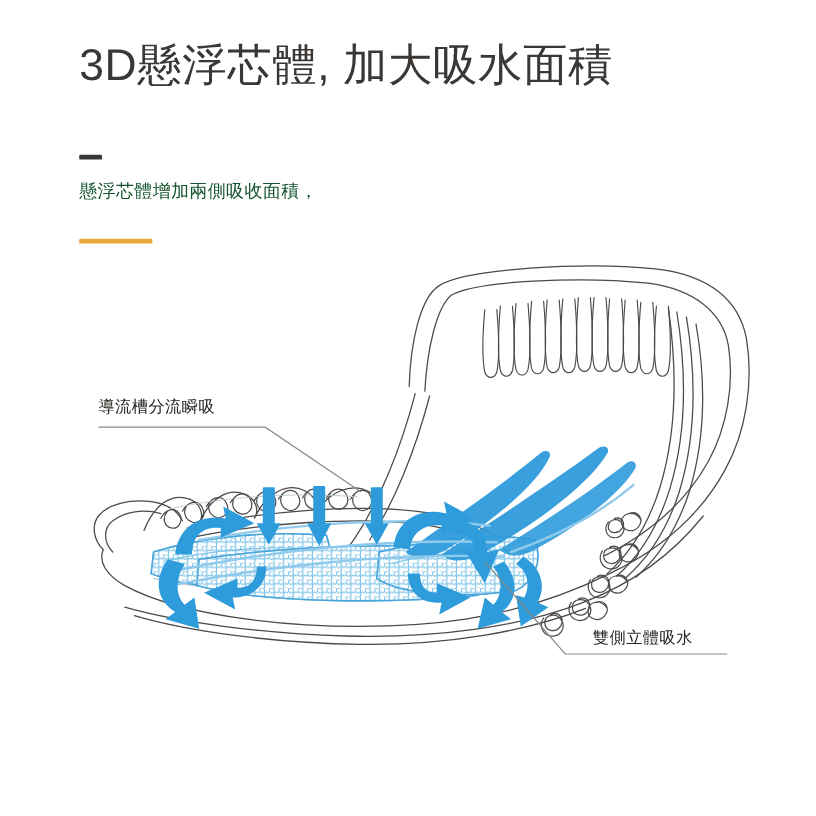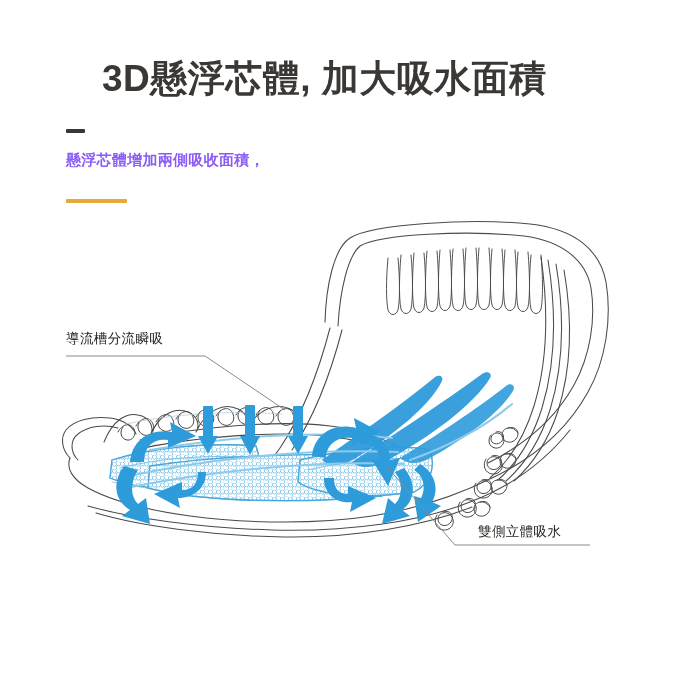--- a/index.html
+++ b/index.html
@@ -19,66 +19,64 @@
   
   #header {
     position: absolute;
     left: 0; top: 0;
     width: 680px;
   }
 
   #page-title {
     position: absolute;
     left: 66px;
-    top: 60px;
+    top: 36px;
     font-size: 37px;
-    font-weight: bold;
+    font-weight: normal;
     letter-spacing: 0.5px;
     color: #3a3734;
     white-space: nowrap;
     line-height: 1.0;
-    margin-left: 36px;
   }
 
   #title-dash {
     position: absolute;
     left: 66px;
     top: 129px;
     width: 19px;
     height: 4px;
     background: #3a3734;
     border-radius: 1px;
   }
 
   #subtitle {
     position: absolute;
     left: 66px;
     top: 147px;
     font-size: 15px;
-    color: #8b5cf6;
+    color: #14532d;
     line-height: 26px;
     letter-spacing: 0.3px;
     white-space: nowrap;
-    font-weight: bold;
   }
 
   #accent-bar {
     position: absolute;
     left: 66px;
     top: 199px;
     width: 61px;
     height: 4px;
     background: #e8a83a;
     border-radius: 1px;
   }
 
   
   #diagram-wrap {
     position: absolute;
-    left: 0;
+    left: 16px;
     top: 210px;
     width: 624px;
     height: 360px;
     text-align: right;
   }
   #diagram-svg {
     display: block;
   }
 
   .callout-label {

